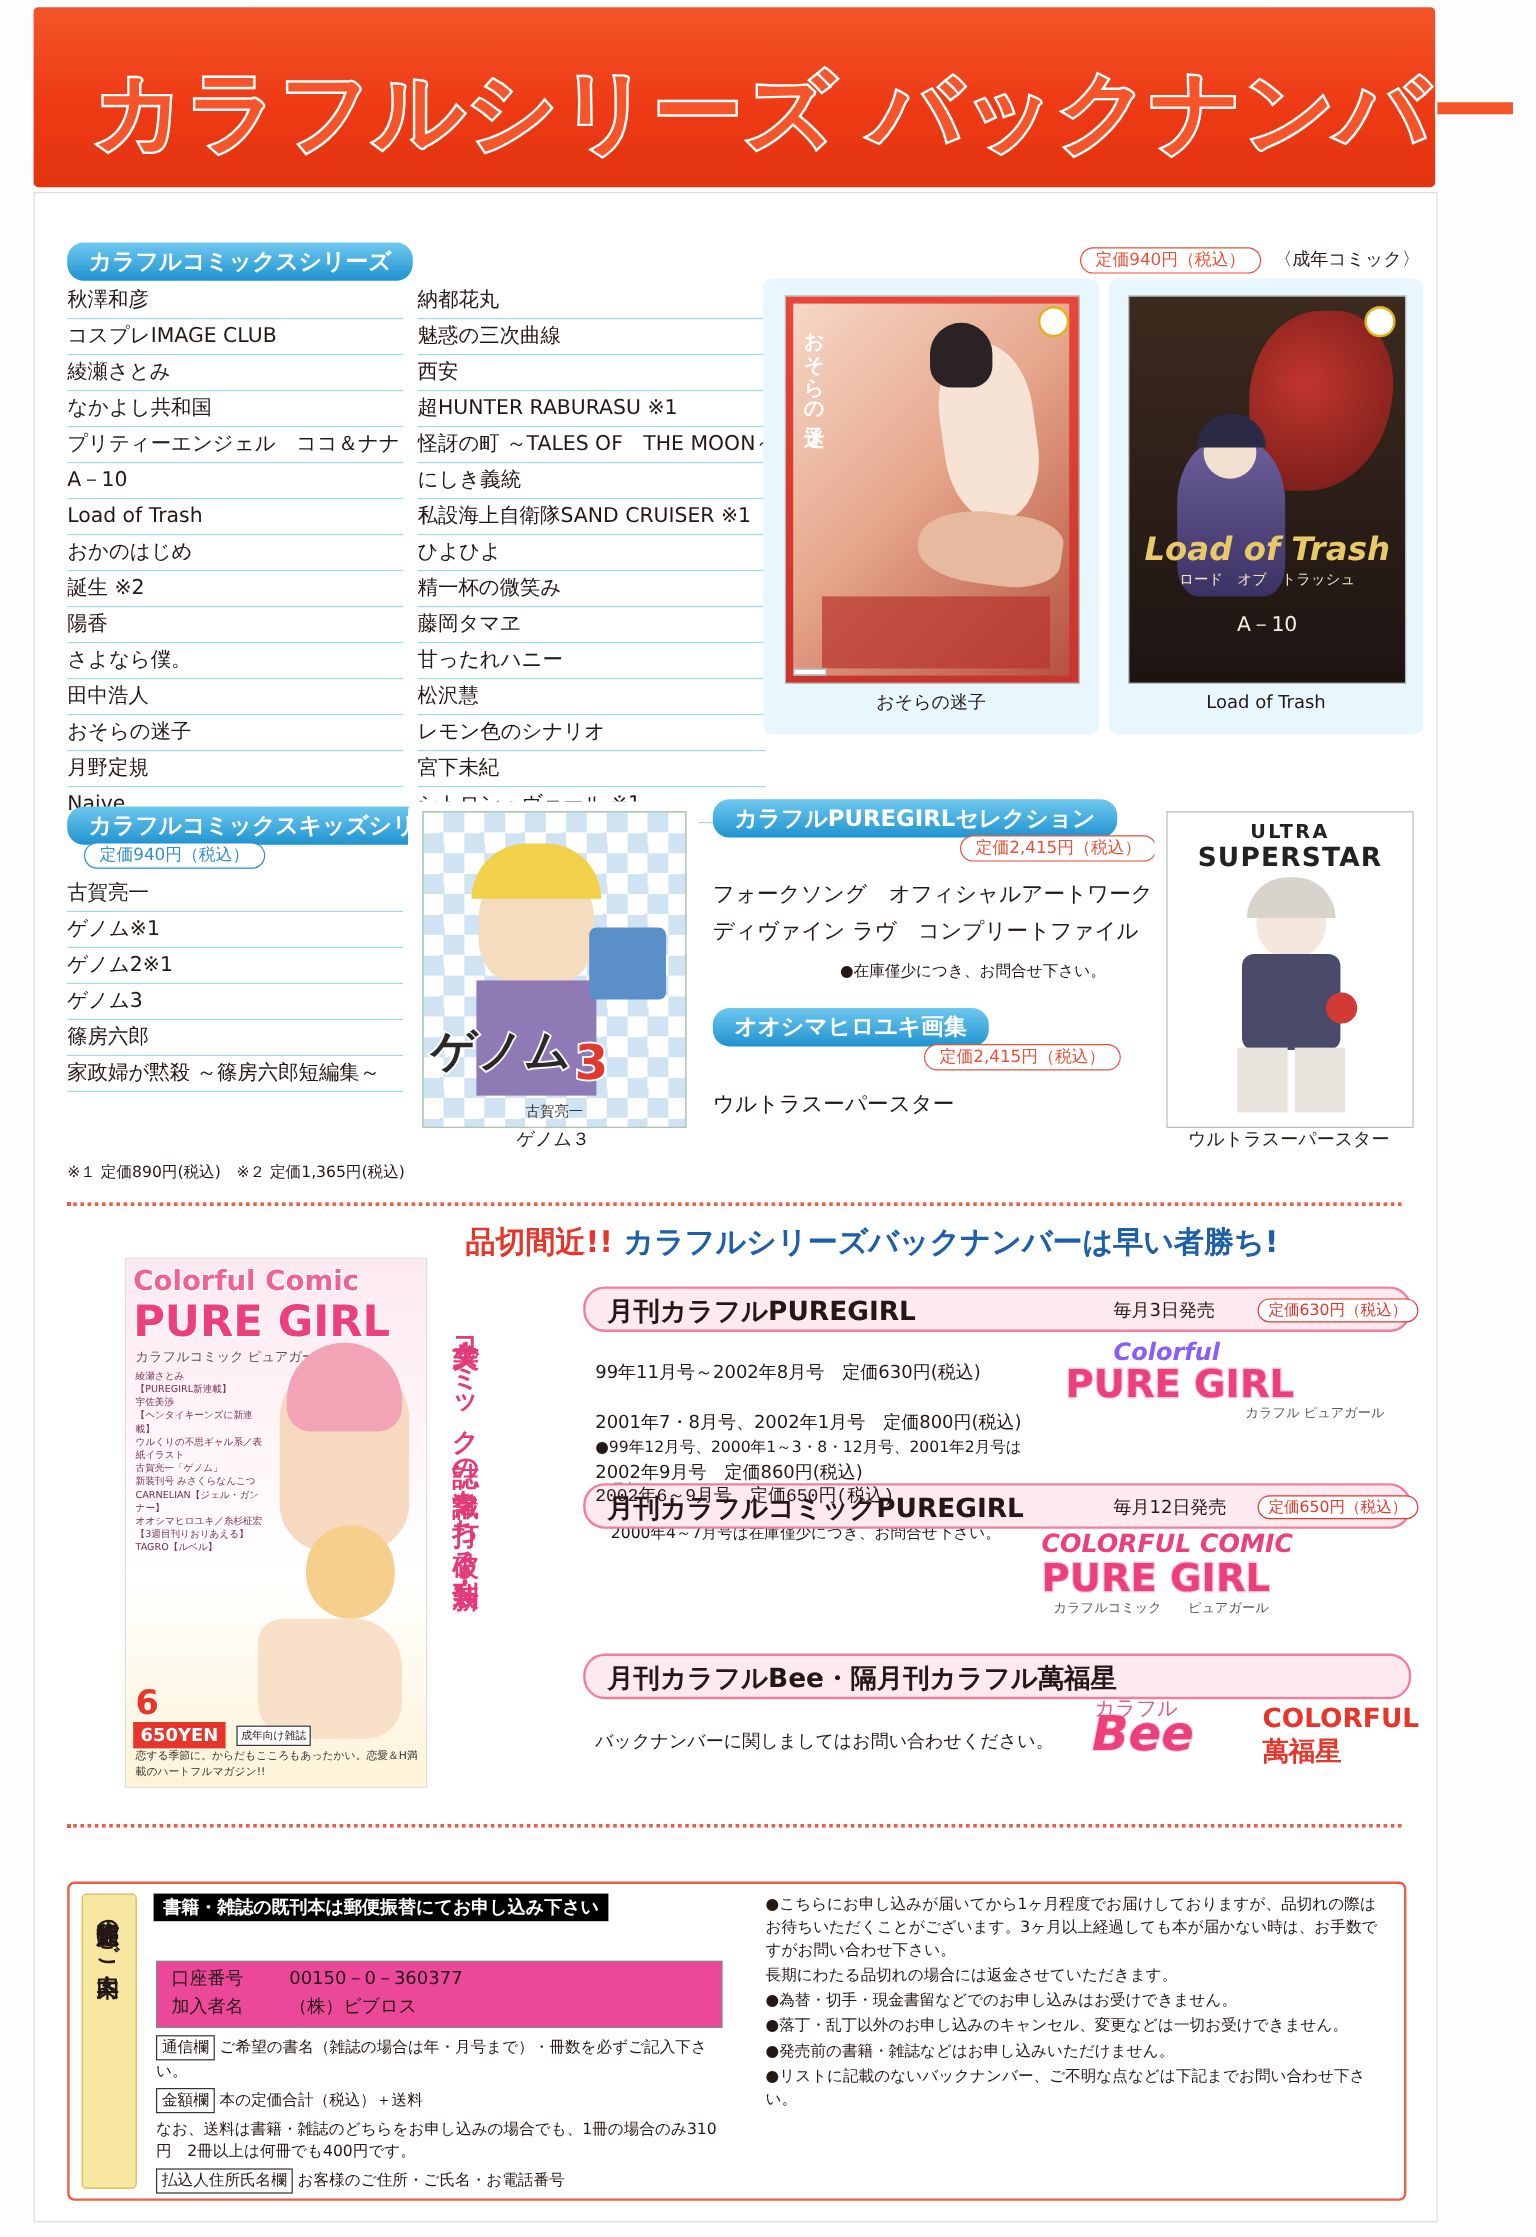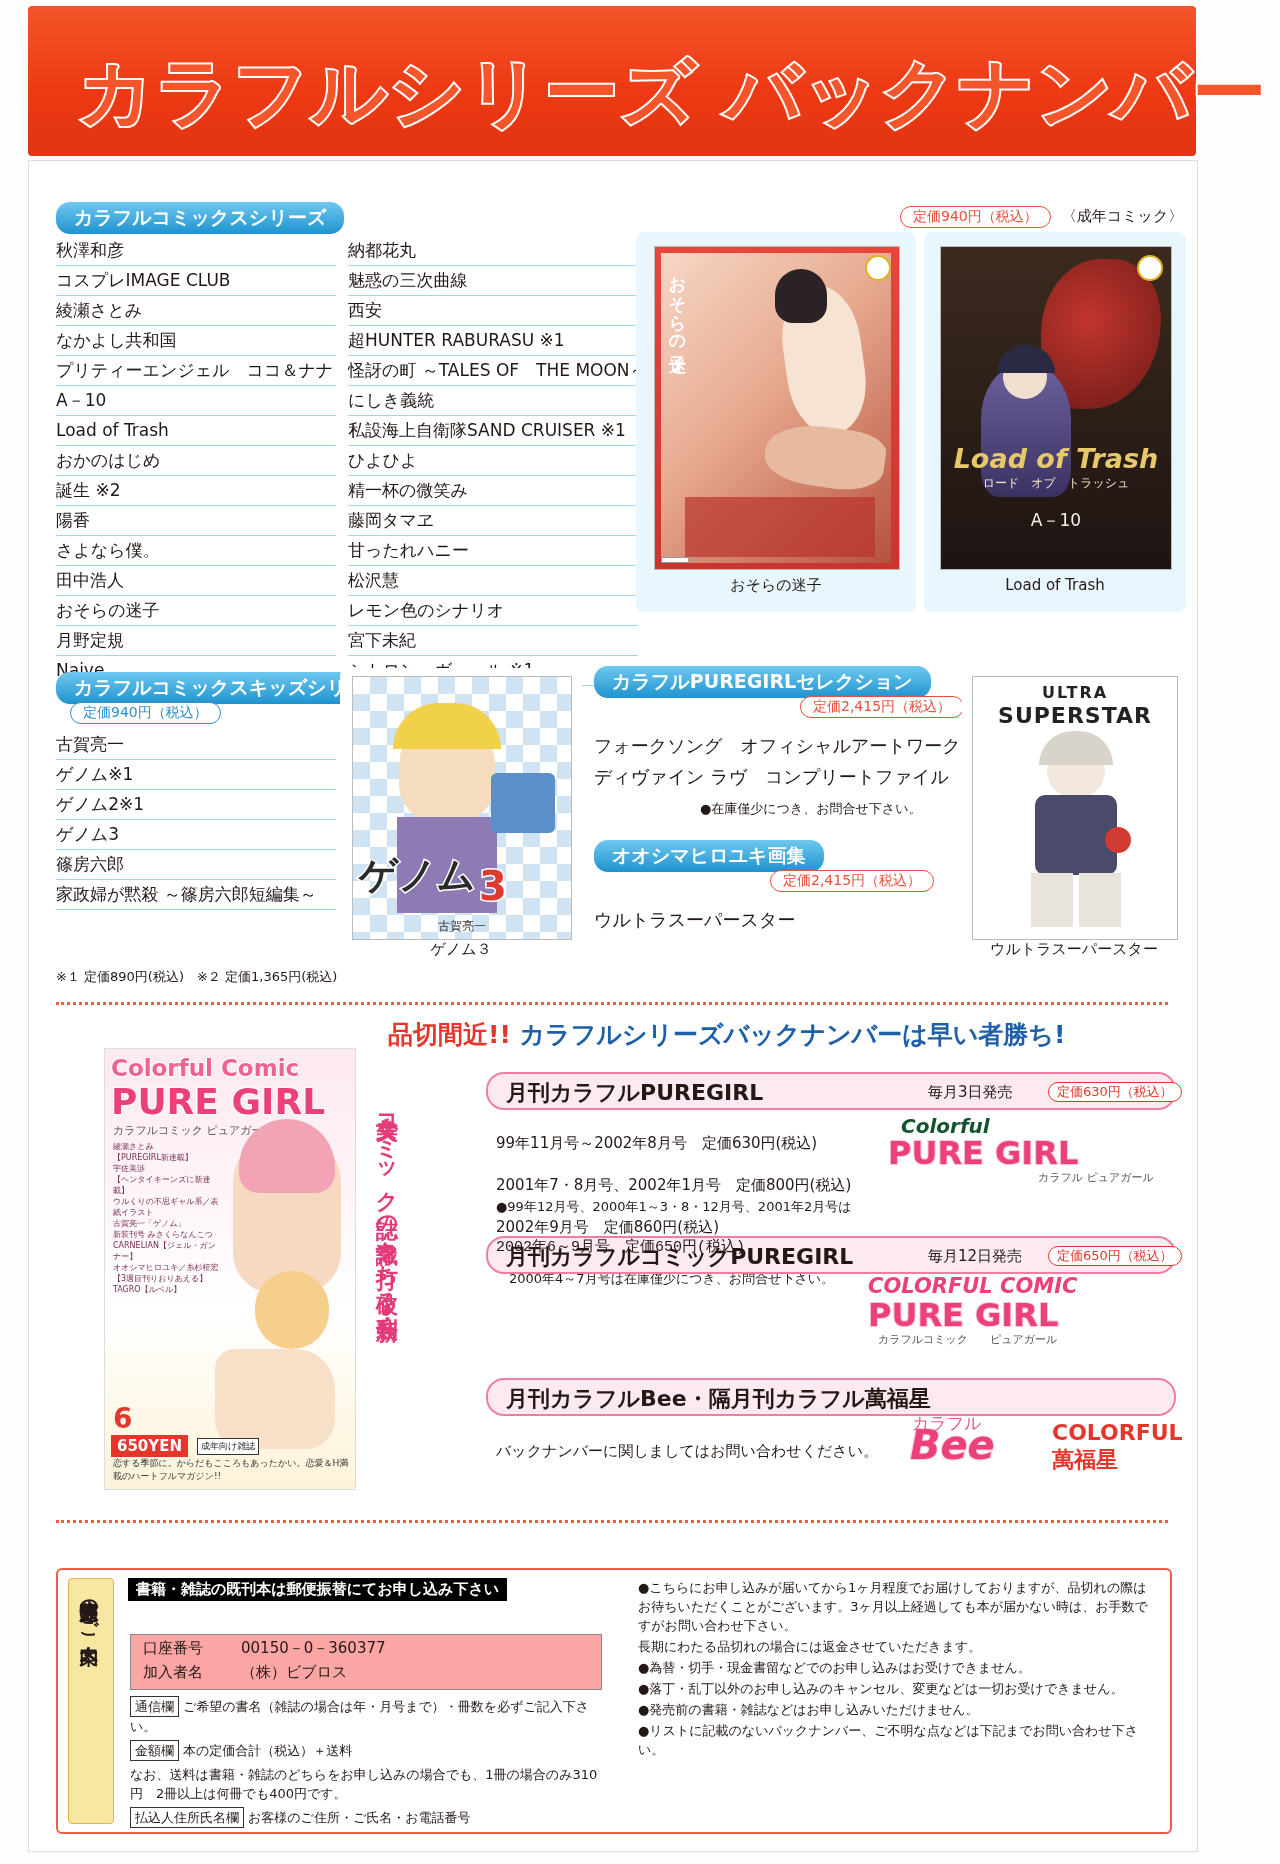--- a/index.html
+++ b/index.html
@@ -137,21 +137,21 @@
     background:#f7e7a0;border:1px solid #e3b14a;border-radius:4px;
   }
   .order-side span{
     position:absolute;left:8px;top:8px;font-size:19px;font-weight:bold;color:#231815;
   }
   .blackbar{
     position:absolute;background:#000;color:#fff;font-size:15px;font-weight:bold;
     padding:2px 8px;white-space:nowrap;
   }
   .fieldbox{
-    position:absolute;border:1px solid #888;background:#fca5a5;
+    position:absolute;border:1px solid #888;background:#ec4899;
   }
   .tagsq{
     display:inline-block;border:1px solid #333;font-size:13px;padding:0 4px;background:#fff;margin-right:4px;
   }
   .tiny{font-size:13px;line-height:19px;}
   .ct{position:absolute;}
 </style>
 </head>
 <body>
 
@@ -346,21 +346,21 @@
     <div>99年11月号～2002年8月号　定価630円(税込)</div>
     <div>2001年7・8月号、2002年1月号　定価800円(税込)</div>
     <div>2002年9月号　定価860円(税込)</div>
   </div>
   <div class="body-text" style="left:496px;top:1180px;width:500px;font-size:13px;line-height:18px;">
     <div>●99年12月号、2000年1～3・8・12月号、2001年2月号は</div>
     <div>　品切れです。</div>
     <div>　2000年4～7月号は在庫僅少につき、お問合せ下さい。</div>
   </div>
   <div style="position:absolute;left:888px;top:1114px;width:280px;height:70px;">
-    <div style="position:absolute;left:13px;top:0;font-size:20px;font-weight:bold;color:#14532d;font-style:italic;">Colorful</div>
+    <div style="position:absolute;left:40px;top:0;font-size:20px;font-weight:bold;color:#8b5cf6;font-style:italic;">Colorful</div>
     <div style="position:absolute;left:0;top:20px;font-size:32px;font-weight:bold;color:#ec407a;-webkit-text-stroke:2px #f8c6d8;paint-order:stroke fill;">PURE GIRL</div>
     <div style="position:absolute;left:150px;top:56px;font-size:11px;color:#555;">カラフル ピュアガール</div>
   </div>
 
   <div class="mag-pill" style="left:486px;top:1236px;width:686px;">
     <span class="t">月刊カラフルコミックPUREGIRL</span>
     <span class="d" style="left:440px;">毎月12日発売</span>
     <span class="d" style="left:560px;top:8px;"><span class="mini-price">定価650円（税込）</span></span>
   </div>
   <div class="body-text" style="left:496px;top:1216px;width:420px;font-family:Liberation Mono, monospace;">

